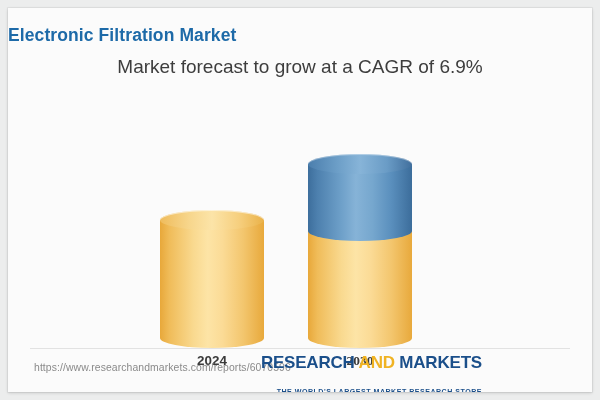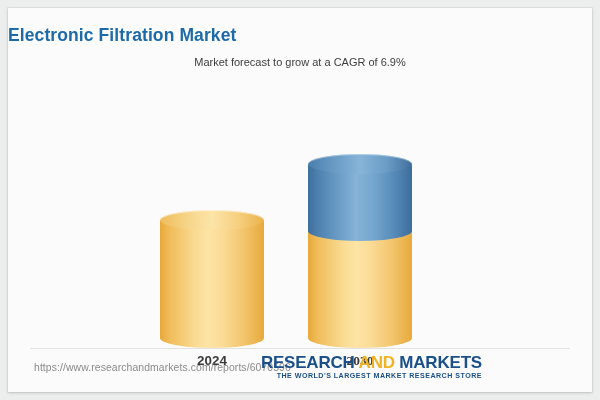--- a/index.html
+++ b/index.html
@@ -36,21 +36,21 @@
     font-weight: bold;
     color: #1d6aa8;
     letter-spacing: 0.1px;
   }
   #chart-subtitle {
     position: absolute;
     left: 0;
     top: 48px;
     width: 584px;
     text-align: center;
-    font-size: 11px;
+    font-size: 19px;
     color: #3d3d3d;
   }
 
   
   #plot {
     position: absolute;
     left: 0;
     top: 0;
     width: 584px;
     height: 340px;
@@ -164,21 +164,21 @@
     line-height: 1.05;
     white-space: nowrap;
     margin-left: 38px;
   }
   #logo-and { color: #f0b323; }
   #logo-tag {
     font-size: 7.1px;
     font-weight: bold;
     color: #1b4f8a;
     letter-spacing: 0.48px;
-    margin-top: 0;
+    margin-top: 16px;
     white-space: nowrap;
   }
 </style>
 </head>
 <body>
 
 <div id="card">
 
   <div id="chart-title">Electronic Filtration Market</div>
   <div id="chart-subtitle">Market forecast to grow at a CAGR of 6.9%</div>

